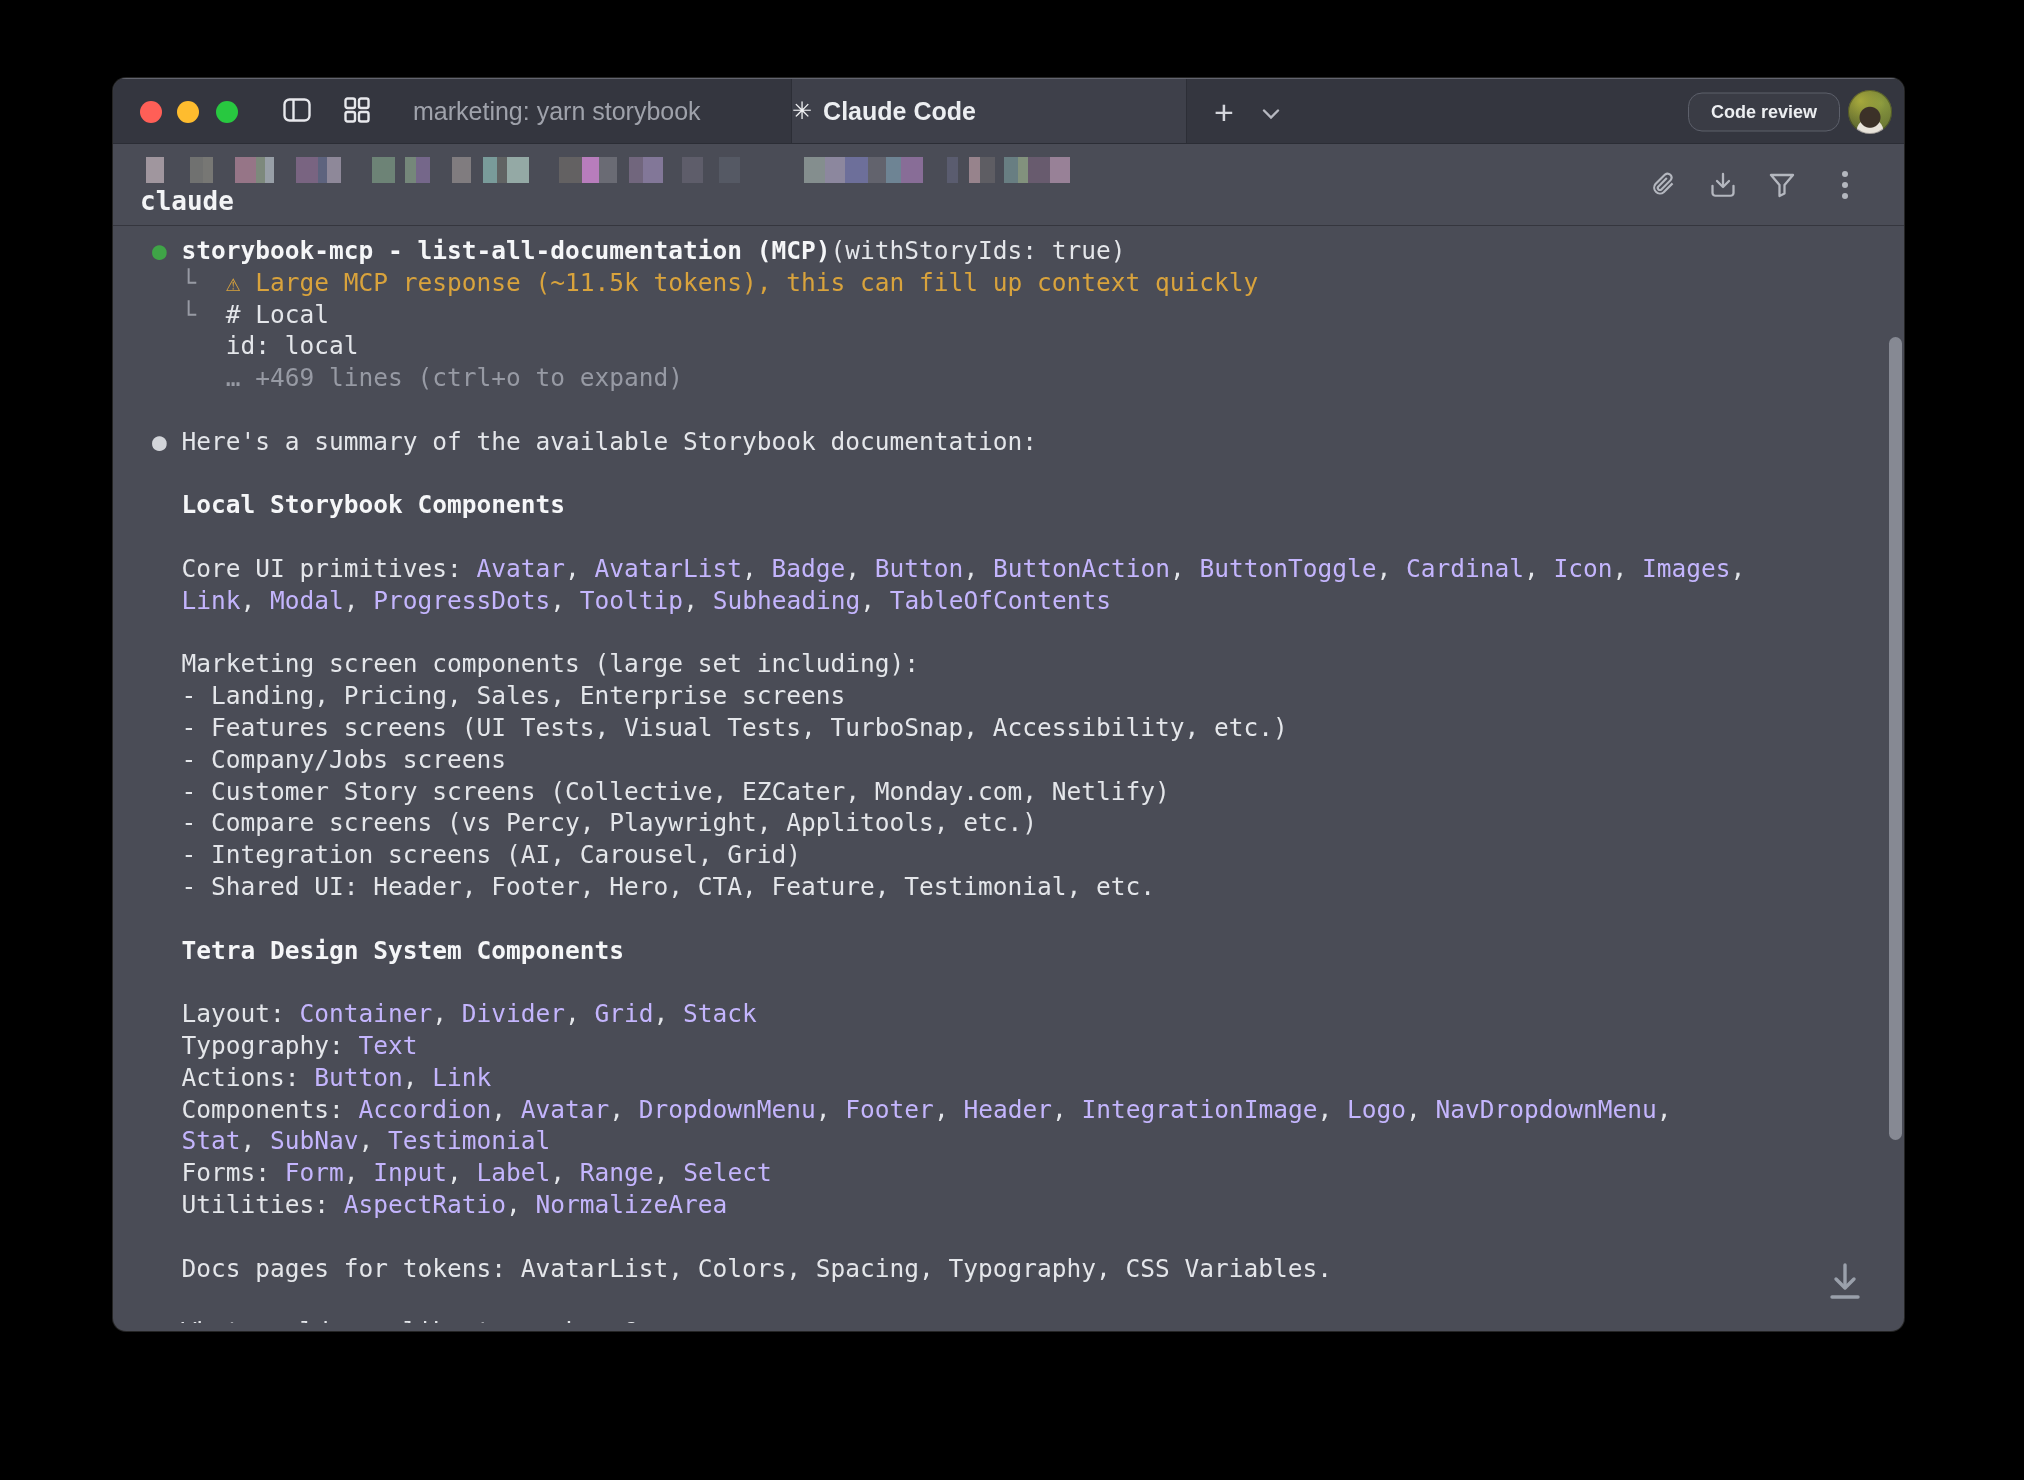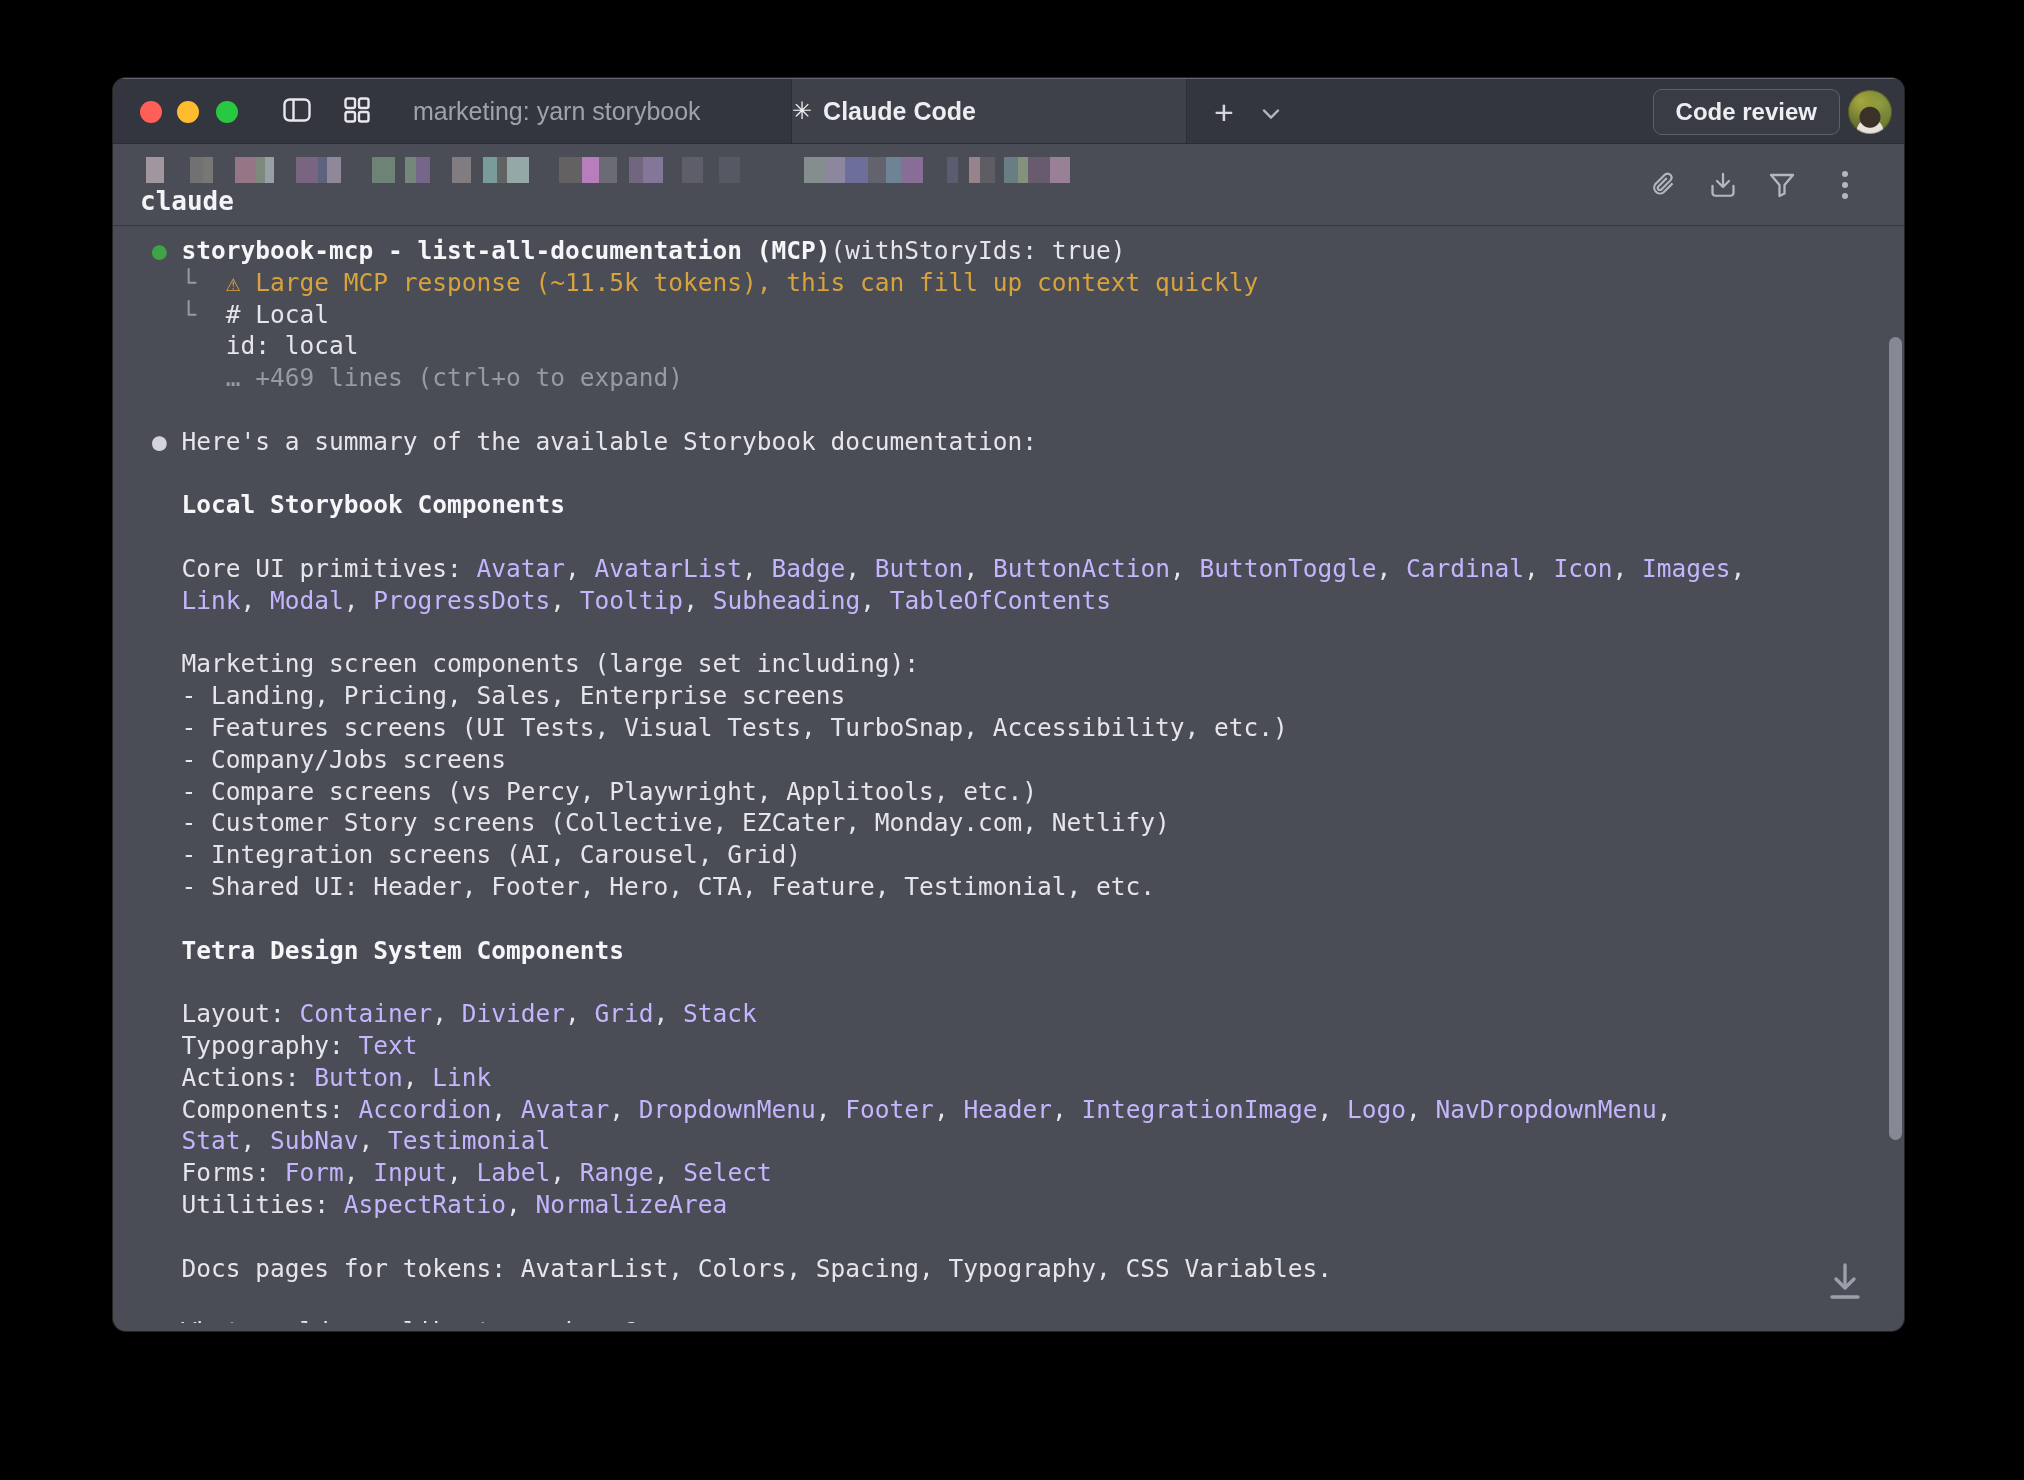--- a/index.html
+++ b/index.html
@@ -24,22 +24,22 @@
   .tab-label{position:absolute;top:0;height:100%;display:flex;align-items:center;justify-content:flex-start;
     font-size:25px;color:#9fa2ab;white-space:nowrap;}
   #tab-inactive{left:300px;width:360px;}
   #tab-active{left:678px;width:396px;background:#3e404a;color:#eceef1;font-weight:bold;
     border-left:1px solid #2c2e36;border-right:1px solid #2c2e36;gap:11px;}
   #tab-active .spark{font-weight:normal;font-size:24px;color:#f2f3f5;}
   #new-tab-btn{position:absolute;left:1111px;top:33px;transform:translate(-50%,-50%);
     font-size:34px;color:#d4d6dc;line-height:1;}
   #tab-chevron{position:absolute;left:1158px;top:36px;transform:translate(-50%,-50%);color:#b6b8c0;}
   #code-review-btn{position:absolute;right:64px;top:33px;transform:translateY(-50%);
-    padding:8px 22px;border:1px solid #5d606b;border-radius:9px;background:rgba(255,255,255,0.03);
-    color:#eceef1;font-size:24px;font-weight:bold;white-space:nowrap;margin-left:28px;}
+    padding:8px 22px;border:1px solid #5d606b;border-radius:14px;background:rgba(255,255,255,0.03);
+    color:#eceef1;font-size:18px;font-weight:bold;white-space:nowrap;margin-left:28px;}
   #avatar{position:absolute;right:12px;top:33px;transform:translateY(-50%);width:44px;height:44px;border-radius:50%;
     background:
       radial-gradient(circle at 50% 62%, #3c3128 0 10px, rgba(60,49,40,0) 11px),
       radial-gradient(circle at 50% 95%, #e8e3da 0 13px, rgba(232,227,218,0) 14px),
       radial-gradient(circle at 28% 25%, #a7a93c, rgba(167,169,60,0) 55%),
       radial-gradient(circle at 75% 30%, #8a9a3f, rgba(138,154,63,0) 60%),
       radial-gradient(circle at 60% 80%, #6d7a35, #585f2c);
     box-shadow:inset 0 0 0 1px rgba(0,0,0,0.3);}
 
   
@@ -217,22 +217,22 @@
           <div class="line">&nbsp;</div>
           <div class="line"><span class="seg plain">  </span><span class="seg bold">Local Storybook Components</span></div>
           <div class="line">&nbsp;</div>
           <div class="line"><span class="seg plain">  Core UI primitives: </span><span class="seg link">Avatar</span><span class="seg plain">, </span><span class="seg link">AvatarList</span><span class="seg plain">, </span><span class="seg link">Badge</span><span class="seg plain">, </span><span class="seg link">Button</span><span class="seg plain">, </span><span class="seg link">ButtonAction</span><span class="seg plain">, </span><span class="seg link">ButtonToggle</span><span class="seg plain">, </span><span class="seg link">Cardinal</span><span class="seg plain">, </span><span class="seg link">Icon</span><span class="seg plain">, </span><span class="seg link">Images</span><span class="seg plain">,</span></div>
           <div class="line"><span class="seg plain">  </span><span class="seg link">Link</span><span class="seg plain">, </span><span class="seg link">Modal</span><span class="seg plain">, </span><span class="seg link">ProgressDots</span><span class="seg plain">, </span><span class="seg link">Tooltip</span><span class="seg plain">, </span><span class="seg link">Subheading</span><span class="seg plain">, </span><span class="seg link">TableOfContents</span></div>
           <div class="line">&nbsp;</div>
           <div class="line"><span class="seg plain">  Marketing screen components (large set including):</span></div>
           <div class="line"><span class="seg plain">  - Landing, Pricing, Sales, Enterprise screens</span></div>
           <div class="line"><span class="seg plain">  - Features screens (UI Tests, Visual Tests, TurboSnap, Accessibility, etc.)</span></div>
           <div class="line"><span class="seg plain">  - Company/Jobs screens</span></div>
+          <div class="line"><span class="seg plain">  - Customer Story screens (Collective, EZCater, Monday.com, Netlify)</span></div>
           <div class="line"><span class="seg plain">  - Compare screens (vs Percy, Playwright, Applitools, etc.)</span></div>
-          <div class="line"><span class="seg plain">  - Customer Story screens (Collective, EZCater, Monday.com, Netlify)</span></div>
           <div class="line"><span class="seg plain">  - Integration screens (AI, Carousel, Grid)</span></div>
           <div class="line"><span class="seg plain">  - Shared UI: Header, Footer, Hero, CTA, Feature, Testimonial, etc.</span></div>
           <div class="line">&nbsp;</div>
           <div class="line"><span class="seg plain">  </span><span class="seg bold">Tetra Design System Components</span></div>
           <div class="line">&nbsp;</div>
           <div class="line"><span class="seg plain">  Layout: </span><span class="seg link">Container</span><span class="seg plain">, </span><span class="seg link">Divider</span><span class="seg plain">, </span><span class="seg link">Grid</span><span class="seg plain">, </span><span class="seg link">Stack</span></div>
           <div class="line"><span class="seg plain">  Typography: </span><span class="seg link">Text</span></div>
           <div class="line"><span class="seg plain">  Actions: </span><span class="seg link">Button</span><span class="seg plain">, </span><span class="seg link">Link</span></div>
           <div class="line"><span class="seg plain">  Components: </span><span class="seg link">Accordion</span><span class="seg plain">, </span><span class="seg link">Avatar</span><span class="seg plain">, </span><span class="seg link">DropdownMenu</span><span class="seg plain">, </span><span class="seg link">Footer</span><span class="seg plain">, </span><span class="seg link">Header</span><span class="seg plain">, </span><span class="seg link">IntegrationImage</span><span class="seg plain">, </span><span class="seg link">Logo</span><span class="seg plain">, </span><span class="seg link">NavDropdownMenu</span><span class="seg plain">,</span></div>
           <div class="line"><span class="seg plain">  </span><span class="seg link">Stat</span><span class="seg plain">, </span><span class="seg link">SubNav</span><span class="seg plain">, </span><span class="seg link">Testimonial</span></div>

